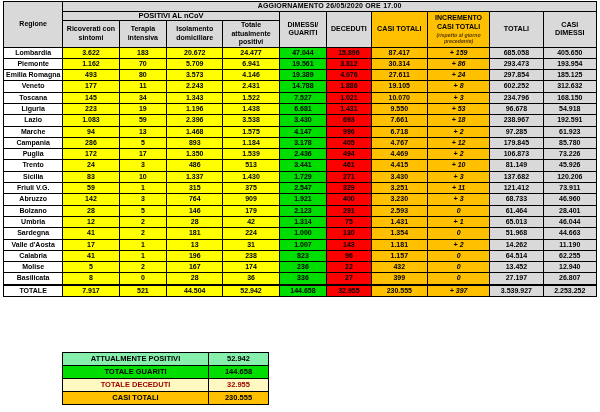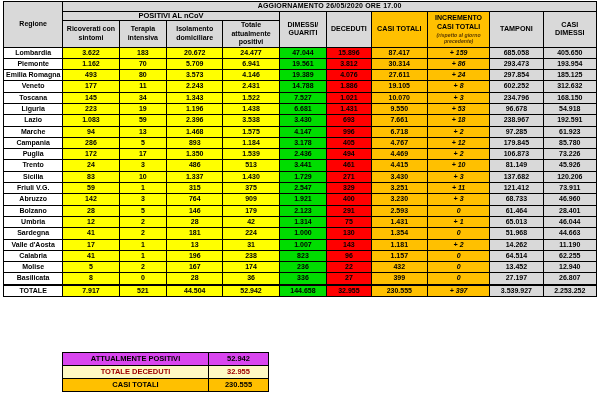--- a/index.html
+++ b/index.html
@@ -19,21 +19,21 @@
   td.c-green{background:#00dd00;}
   td.c-red{background:#ff0000;color:#a00000;}
   td.c-orange{background:#ffc000;}
   td.c-gray{background:#d9d9d9;}
   td.bld{font-weight:bold;}
   td.ital{font-style:italic;font-weight:bold;color:#3d2b00;}
   tr.total-row td{border-top:2.2px solid #000;font-weight:bold;}
 
   table.legend{border-collapse:collapse;position:absolute;left:62px;top:352px;table-layout:fixed;}
   table.legend td{border:1.8px solid #000;font-size:7.5px;font-weight:bold;text-align:center;padding:0 4px;line-height:12px;white-space:nowrap;}
-  .lg-yellow{background:#d946ef;color:#000;}
+  .lg-yellow{background:#86efac;color:#000;}
   .lg-green{background:#00dd00;color:#000;}
   .lg-red{background:#fef9c3;color:#a00000;}
   .lg-orange{background:#ffc000;color:#000;}
 </style>
 </head>
 <body>
 
 <div class="stage">
 
   <table class="covid">
@@ -57,21 +57,21 @@
       </tr>
       <tr>
         <th class="hdr" colspan="4" style="font-size:7.5px">POSITIVI AL nCoV</th>
         <th class="hdr" rowspan="2">DIMESSI/ GUARITI</th>
         <th class="hdr" rowspan="2">DECEDUTI</th>
         <th class="hdr-orange" rowspan="2" style="font-size:7.2px">CASI TOTALI</th>
         <th class="hdr-orange" rowspan="2">
           <span>INCREMENTO CASI TOTALI</span>
           <span class="note">(rispetto al giorno precedente)</span>
         </th>
-        <th class="hdr" rowspan="2" style="font-size:7.2px">TAMPONI</th>
+        <th class="hdr" rowspan="2" style="font-size:7.2px">TOTALI</th>
         <th class="hdr" rowspan="2" style="font-size:7.2px">CASI DIMESSI</th>
       </tr>
       <tr>
         <th class="hdr">Ricoverati con sintomi</th>
         <th class="hdr">Terapia intensiva</th>
         <th class="hdr">Isolamento domiciliare</th>
         <th class="hdr">Totale attualmente positivi</th>
       </tr>
     </thead>
     <tbody>
@@ -368,20 +368,24 @@
     <colgroup>
         <col style="width:146px">
         <col style="width:60px">
       </colgroup>
     <tbody>
         <tr>
           <td class="lg-yellow">ATTUALMENTE POSITIVI</td>
           <td class="lg-yellow">52.942</td>
         </tr>
         <tr>
+          <td class="lg-green">TOTALE GUARITI</td>
+          <td class="lg-green">144.658</td>
+        </tr>
+        <tr>
           <td class="lg-red">TOTALE DECEDUTI</td>
           <td class="lg-red">32.955</td>
         </tr>
         <tr>
           <td class="lg-orange">CASI TOTALI</td>
           <td class="lg-orange">230.555</td>
         </tr>
       </tbody>
   </table>
 

